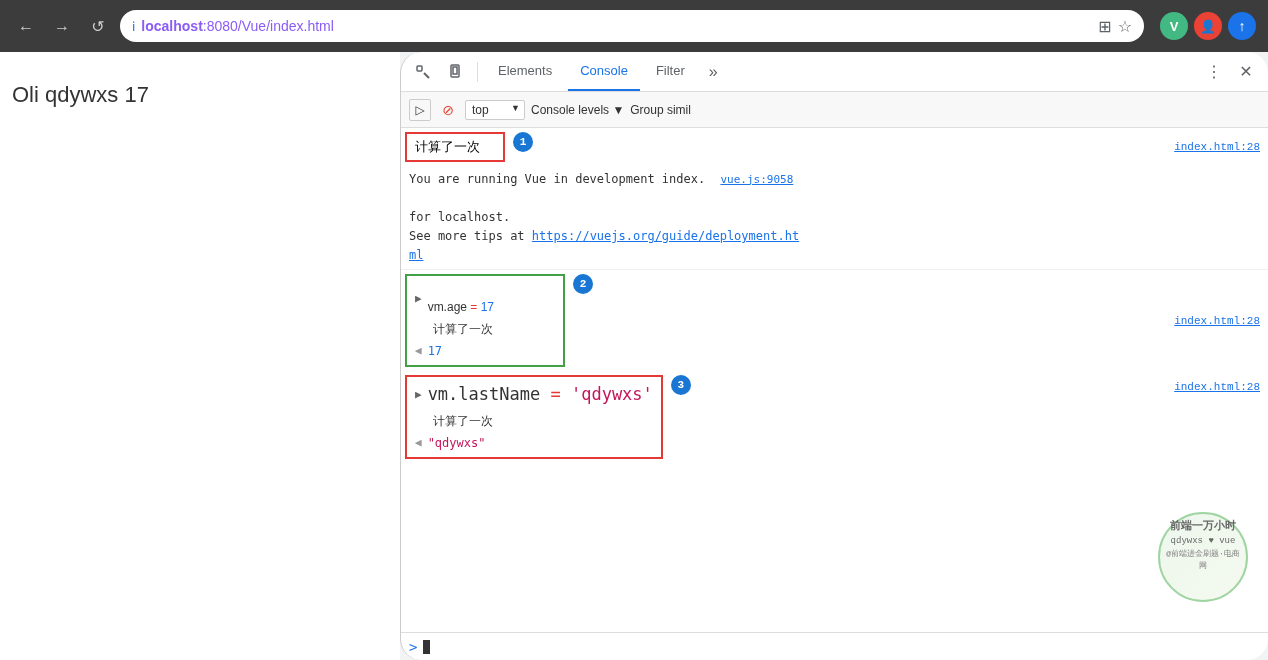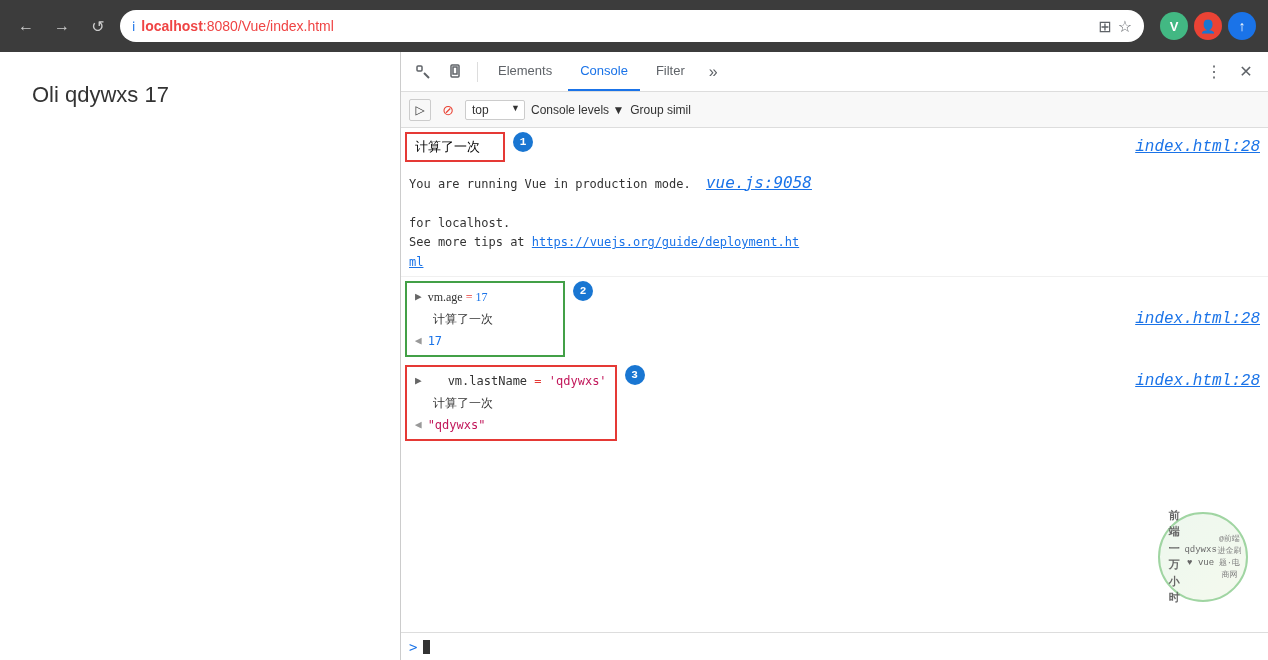--- a/index.html
+++ b/index.html
@@ -27,52 +27,53 @@
       background: white;
       border-radius: 16px;
       display: flex;
       align-items: center;
       padding: 0 12px;
       gap: 6px;
       font-size: 14px;
       color: #333;
     }
     .address-info-icon { color: #1a73e8; font-size: 13px; }
-    .address-text { color: #ef4444; }
+    .address-text { color: #8b5cf6; }
     .translate-icon, .star-icon { color: #5f6368; font-size: 16px; cursor: pointer; }
     .browser-ext { display: flex; gap: 6px; align-items: center; margin-left: 8px; }
     .ext-icon { width: 28px; height: 28px; border-radius: 50%; display: flex; align-items: center; justify-content: center; }
 
     
     .main-content {
       flex: 1;
       display: flex;
       overflow: hidden;
     }
 
     
     .page-area {
       width: 400px;
       background: white;
-      padding: 30px 32px;
+      padding: 30px 12px;
       flex-shrink: 0;
     }
     .page-title {
       font-size: 22px;
       color: #333;
     }
 
     
     .devtools {
       flex: 1;
       background: white;
       border-left: 1px solid #ccc;
       display: flex;
       flex-direction: column;
       overflow: hidden;
+      border-radius: 21px;
     }
 
     
     .devtools-toolbar {
       height: 40px;
       border-bottom: 1px solid #ddd;
       display: flex;
       align-items: center;
       padding: 0 8px;
       gap: 4px;
@@ -163,24 +164,23 @@
       flex: 1;
       overflow-y: auto;
       font-family: 'Courier New', Consolas, monospace;
       font-size: 12px;
       line-height: 1.5;
     }
     .entry-link {
       color: #1a73e8;
       text-decoration: underline;
       cursor: pointer;
-      font-size: 16px;
+      font-size: 11px;
       margin-left: 8px;
       flex-shrink: 0;
-      font-style: italic;
     }
     .annotation-bubble {
       display: inline-flex;
       width: 20px; height: 20px;
       background: #1976d2;
       color: white;
       border-radius: 50%;
       align-items: center;
       justify-content: center;
       font-size: 11px;
@@ -301,54 +301,54 @@
           <span style="font-family: monospace; font-size:13px;">计算了一次</span>
         </div>
         <div style="margin-left: 8px; display:flex; align-items:center; flex: 1;">
           <span class="annotation-bubble">1</span>
         </div>
         <span class="entry-link" style="margin-left:auto; align-self:center;">index.html:28</span>
       </div>
 
       <div style="padding: 4px 8px; border-bottom: 1px solid #f0f0f0; display:flex; align-items:flex-start;">
         <div style="flex:1; font-family: monospace; font-size: 12px; color: #333; line-height: 1.6;">
-          <span>You are running Vue in production mode.  </span>
+          <span>You are running Vue in development index.  </span>
           <span class="entry-link" style="color:#1a73e8;">vue.js:9058</span>
           <br>
           <br>
           <span>for localhost.</span><br>
           <span>See more tips at </span><a href="#" style="color:#1a73e8; text-decoration:underline;">https://vuejs.org/guide/deployment.ht<br>ml</a>
         </div>
       </div>
 
       <div style="display:flex; align-items:flex-start; padding: 4px 8px 4px 4px; position:relative;">
         <div style="border: 2px solid #43a047; padding: 3px 8px; background: white; min-width: 160px;">
           <div style="display:flex; align-items:center; padding: 2px 0;">
             <span style="color:#666; margin-right:6px; font-size:11px;">▶</span>
-            <span style="font-family:Liberation Serif, serif; font-size:12px;">
+            <span style="font-family:Liberation Sans, sans-serif; font-size:12px;margin-top:17px;">
               <span style="color:#333;">vm.age </span><span style="color:#e53935;">= </span><span style="color:#1a73e8;">17</span>
             </span>
           </div>
           <div style="padding: 2px 0 2px 18px; font-family:monospace; font-size:12px; color:#333;">计算了一次</div>
           <div style="display:flex; align-items:center; padding: 2px 0;">
             <span style="color:#999; margin-right:6px; font-size:11px;">◀</span>
             <span style="font-family:monospace; font-size:12px; color:#1a73e8;">17</span>
           </div>
         </div>
         <div style="margin-left: 8px; display:flex; align-items:center; flex:1;">
           <span class="annotation-bubble">2</span>
         </div>
         <span class="entry-link" style="margin-left:auto; align-self:center;">index.html:28</span>
       </div>
 
       <div style="display:flex; align-items:flex-start; padding: 4px 8px 4px 4px; position:relative;">
         <div style="border: 2px solid #e53935; padding: 3px 8px; background: white; min-width: 200px;">
           <div style="display:flex; align-items:center; padding: 2px 0;">
             <span style="color:#666; margin-right:6px; font-size:11px;">▶</span>
-            <span style="font-family:monospace; font-size:12px;margin-left:20px;">
+            <span style="font-family:monospace; font-size:17px;">
               <span style="color:#333;">vm.lastName </span><span style="color:#e53935;">= </span><span style="color:#c2185b;">'qdywxs'</span>
             </span>
           </div>
           <div style="padding: 2px 0 2px 18px; font-family:monospace; font-size:12px; color:#333;">计算了一次</div>
           <div style="display:flex; align-items:center; padding: 2px 0;">
             <span style="color:#999; margin-right:6px; font-size:11px;">◀</span>
             <span style="font-family:monospace; font-size:12px; color:#c2185b;">"qdywxs"</span>
           </div>
         </div>
         <div style="margin-left: 8px; display:flex; align-items:flex-start; flex:1;">
@@ -357,21 +357,21 @@
         <span class="entry-link" style="margin-left:auto; align-self:flex-start; margin-top:4px;">index.html:28</span>
       </div>
 
       <div style="position:absolute; right:20px; bottom: 30px; opacity:0.75; text-align:center;">
         <div style="
           width: 90px; height: 90px;
           border-radius: 50%;
           background: linear-gradient(135deg, #e8f5e9 0%, #f1f8e9 100%);
           border: 2px solid #81c784;
           display: flex;
-          flex-direction: row;
+          flex-direction: column;
           align-items: center;
           justify-content: flex-start;
           font-size: 9px;
           color: #333;
           line-height: 1.5;
           padding: 4px;
           text-align: center;
         ">
           <div style="font-size: 11px; font-weight: bold;">前端一万小时</div>
           <div style="font-size: 9px;">qdywxs ♥ vue</div>

